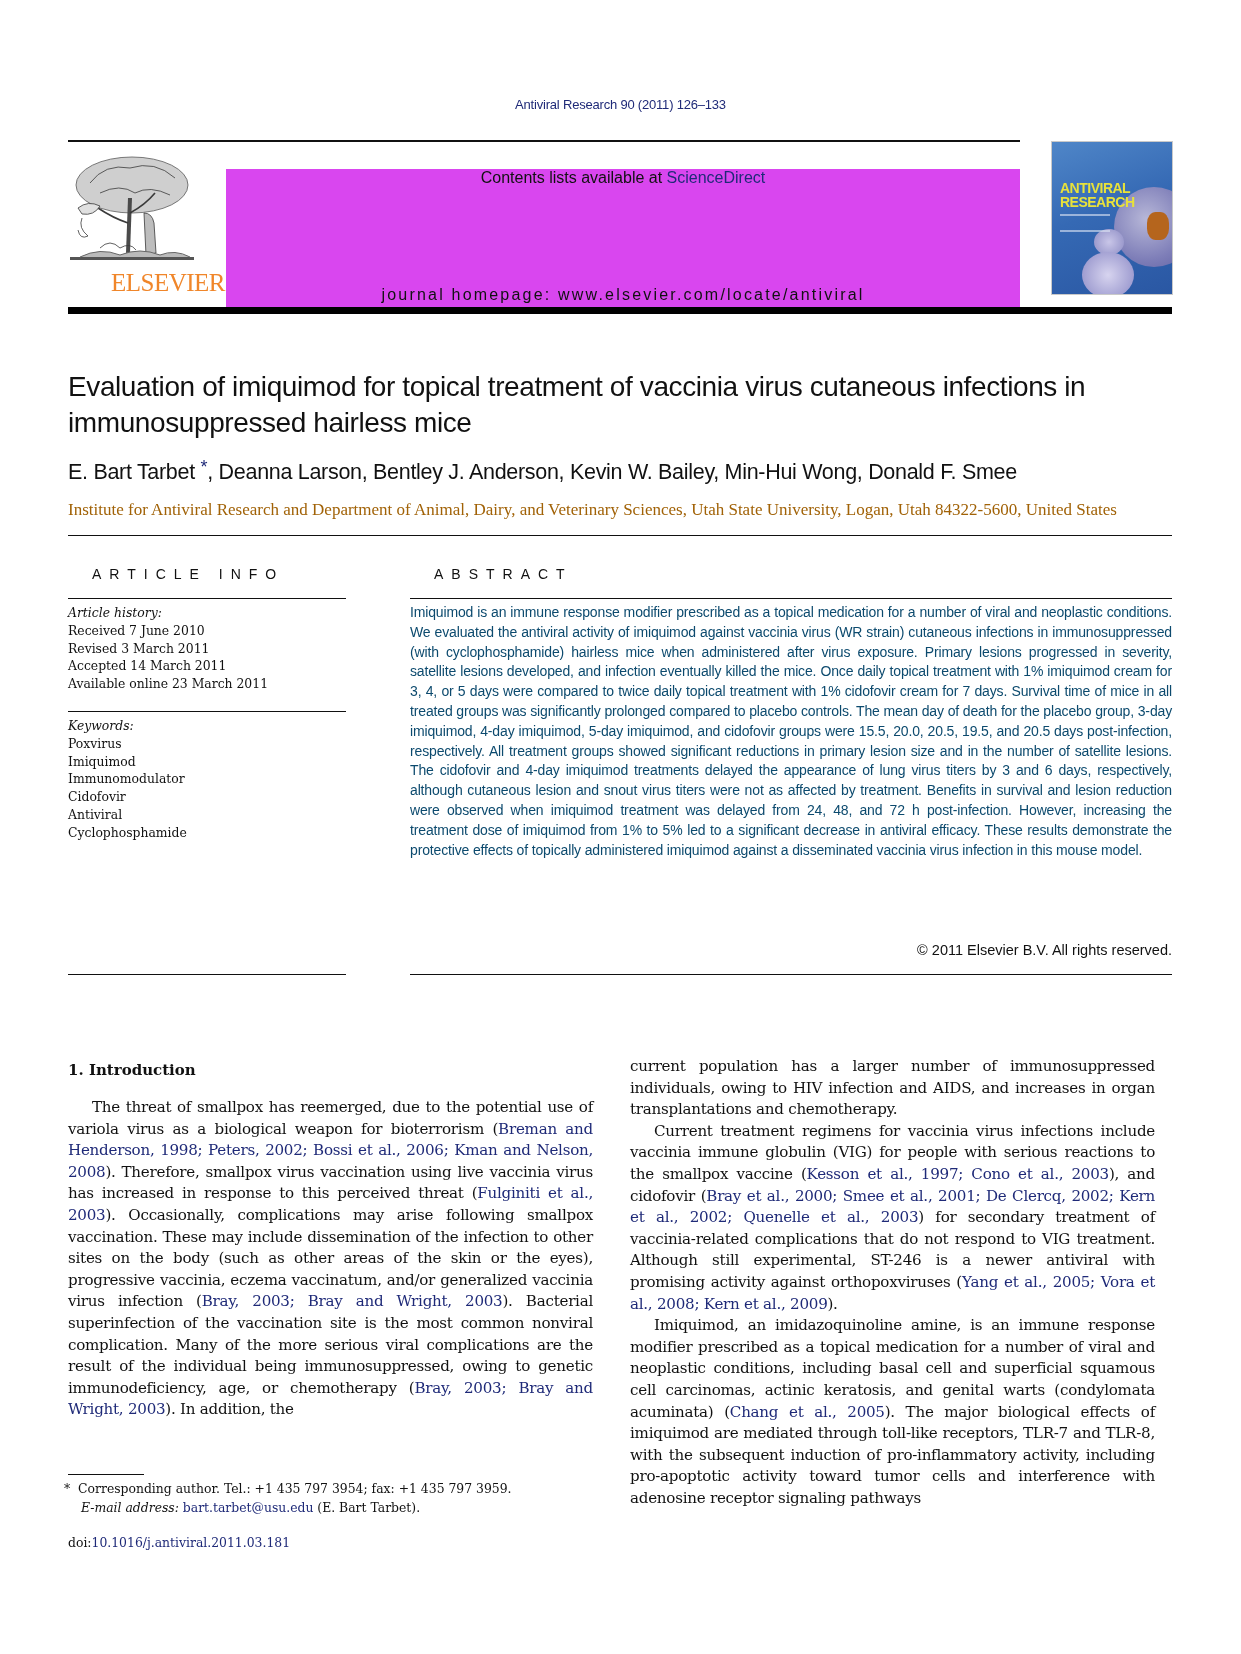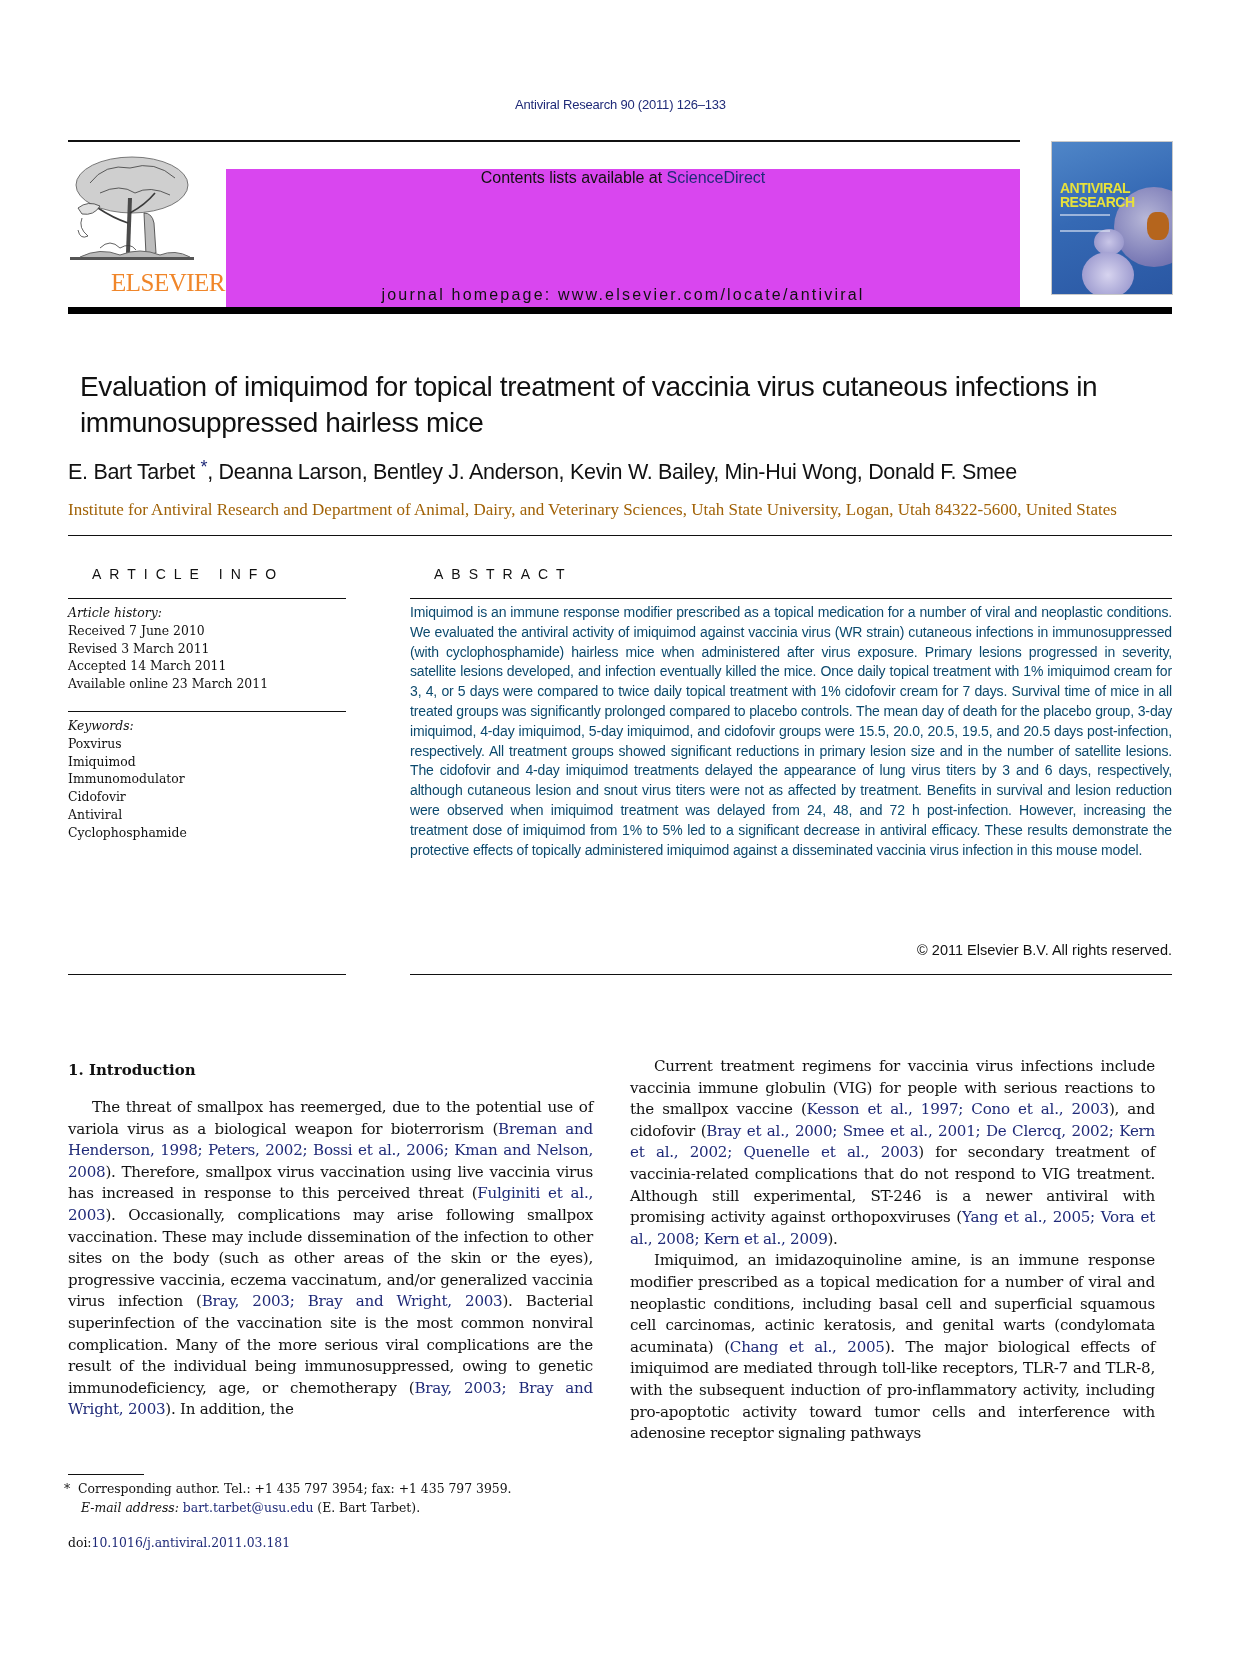--- a/index.html
+++ b/index.html
@@ -22,21 +22,21 @@
   #cover { left: 1051px; top: 141px; width: 120px; height: 152px; background: linear-gradient(160deg,#4f86c8 0%,#3569b4 45%,#2a57a3 100%); overflow: hidden; border: 1px solid #c9c9c9; }
   #cover .cover-title { position: absolute; left: 8px; top: 39px; font-family: "Liberation Sans", sans-serif; font-weight: bold; font-size: 14px; line-height: 14px; color: #e8e23a; letter-spacing: -0.5px; }
   #cover .blob1 { position: absolute; left: 62px; top: 45px; width: 80px; height: 80px; border-radius: 50%; background: radial-gradient(circle at 40% 40%, #b7b7d8, #7e7eb8 60%, #5e5fa2); }
   #cover .blob2 { position: absolute; left: 30px; top: 110px; width: 52px; height: 46px; border-radius: 50%; background: radial-gradient(circle, #d7d4ef, #8c8ac6); }
   #cover .blob3 { position: absolute; left: 95px; top: 70px; width: 22px; height: 28px; border-radius: 40%; background: #b5651d; }
   #cover .blob4 { position: absolute; left: 42px; top: 87px; width: 30px; height: 26px; border-radius: 50%; background: radial-gradient(circle, #c9c6e8, #8d8cc4); }
   #cover .small-text { position: absolute; left: 8px; top: 72px; width: 50px; height: 14px; border-top: 2px solid #dfe6f5; border-bottom: 2px solid #dfe6f5; opacity: 0.6; }
 
   #thick-rule { left: 68px; top: 307px; width: 1104px; height: 7px; background: #000; }
 
-  #article-title { left: 80px; top: 369px; width: 1110px; font-family: "Liberation Sans", sans-serif; font-size: 28px; line-height: 36px; color: #111; letter-spacing: -0.4px; }
+  #article-title { left: 68px; top: 369px; width: 1110px; font-family: "Liberation Sans", sans-serif; font-size: 28px; line-height: 36px; color: #111; letter-spacing: -0.4px; }
   #authors { left: 68px; top: 457px; width: 1110px; font-family: "Liberation Sans", sans-serif; font-size: 21.5px; color: #111; letter-spacing: -0.3px; }
   #authors .star { color: #1f2a78; vertical-align: 6px; font-size: 18px; }
   #affiliation { left: 68px; top: 500px; width: 1110px; font-family: "Liberation Serif", serif; font-size: 17px; color: #a16207; }
 
   #rule-affil { left: 68px; top: 535px; width: 1104px; height: 1px; background: #111; }
 
   .section-label { font-family: "Liberation Sans", sans-serif; font-size: 14px; letter-spacing: 8px; color: #111; margin-left: 24px; }
   #info-label { left: 68px; top: 566px; }
   #abstract-label { left: 410px; top: 566px; letter-spacing: 8px; }
 
@@ -139,20 +139,21 @@
 <div id="abs-rule1" class="abs thin-rule"></div>
 <div id="abstract-body" class="abs">Imiquimod is an immune response modifier prescribed as a topical medication for a number of viral and neoplastic conditions. We evaluated the antiviral activity of imiquimod against vaccinia virus (WR strain) cutaneous infections in immunosuppressed (with cyclophosphamide) hairless mice when administered after virus exposure. Primary lesions progressed in severity, satellite lesions developed, and infection eventually killed the mice. Once daily topical treatment with 1% imiquimod cream for 3, 4, or 5 days were compared to twice daily topical treatment with 1% cidofovir cream for 7 days. Survival time of mice in all treated groups was significantly prolonged compared to placebo controls. The mean day of death for the placebo group, 3-day imiquimod, 4-day imiquimod, 5-day imiquimod, and cidofovir groups were 15.5, 20.0, 20.5, 19.5, and 20.5 days post-infection, respectively. All treatment groups showed significant reductions in primary lesion size and in the number of satellite lesions. The cidofovir and 4-day imiquimod treatments delayed the appearance of lung virus titers by 3 and 6 days, respectively, although cutaneous lesion and snout virus titers were not as affected by treatment. Benefits in survival and lesion reduction were observed when imiquimod treatment was delayed from 24, 48, and 72 h post-infection. However, increasing the treatment dose of imiquimod from 1% to 5% led to a significant decrease in antiviral efficacy. These results demonstrate the protective effects of topically administered imiquimod against a disseminated vaccinia virus infection in this mouse model.</div>
 <div id="copyright" class="abs">© 2011 Elsevier B.V. All rights reserved.</div>
 <div id="abs-rule2" class="abs thin-rule"></div>
 
 <div id="intro-heading" class="abs">1. Introduction</div>
 <div id="col-left" class="abs col">
   <p><span>The threat of smallpox has reemerged, due to the potential use of variola virus as a biological weapon for bioterrorism (</span><span class="link">Breman and Henderson, 1998; Peters, 2002; Bossi et al., 2006; Kman and Nelson, 2008</span><span>). Therefore, smallpox virus vaccination using live vaccinia virus has increased in response to this perceived threat (</span><span class="link">Fulginiti et al., 2003</span><span>). Occasionally, complications may arise following smallpox vaccination. These may include dissemination of the infection to other sites on the body (such as other areas of the skin or the eyes), progressive vaccinia, eczema vaccinatum, and/or generalized vaccinia virus infection (</span><span class="link">Bray, 2003; Bray and Wright, 2003</span><span>). Bacterial superinfection of the vaccination site is the most common nonviral complication. Many of the more serious viral complications are the result of the individual being immunosuppressed, owing to genetic immunodeficiency, age, or chemotherapy (</span><span class="link">Bray, 2003; Bray and Wright, 2003</span><span>). In addition, the</span></p>
 </div>
 <div id="col-right" class="abs col">
+  <p class="noindent"><span>current population has a larger number of immunosuppressed individuals, owing to HIV infection and AIDS, and increases in organ transplantations and chemotherapy.</span></p>
   <p><span>Current treatment regimens for vaccinia virus infections include vaccinia immune globulin (VIG) for people with serious reactions to the smallpox vaccine (</span><span class="link">Kesson et al., 1997; Cono et al., 2003</span><span>), and cidofovir (</span><span class="link">Bray et al., 2000; Smee et al., 2001; De Clercq, 2002; Kern et al., 2002; Quenelle et al., 2003</span><span>) for secondary treatment of vaccinia-related complications that do not respond to VIG treatment. Although still experimental, ST-246 is a newer antiviral with promising activity against orthopoxviruses (</span><span class="link">Yang et al., 2005; Vora et al., 2008; Kern et al., 2009</span><span>).</span></p>
   <p><span>Imiquimod, an imidazoquinoline amine, is an immune response modifier prescribed as a topical medication for a number of viral and neoplastic conditions, including basal cell and superficial squamous cell carcinomas, actinic keratosis, and genital warts (condylomata acuminata) (</span><span class="link">Chang et al., 2005</span><span>). The major biological effects of imiquimod are mediated through toll-like receptors, TLR-7 and TLR-8, with the subsequent induction of pro-inflammatory activity, including pro-apoptotic activity toward tumor cells and interference with adenosine receptor signaling pathways</span></p>
 </div>
 
 <div id="fn-rule" class="abs"></div>
 <div id="footnote" class="abs">
   <div><span>*</span>&nbsp;&nbsp;<span>Corresponding author. Tel.: +1 435 797 3954; fax: +1 435 797 3959.</span></div>
   <div style="padding-left:17px;"><span class="em">E-mail address:</span> <span class="link">bart.tarbet@usu.edu</span><span> (E. Bart Tarbet).</span></div>
 </div>
 <div id="front-matter" class="abs">

